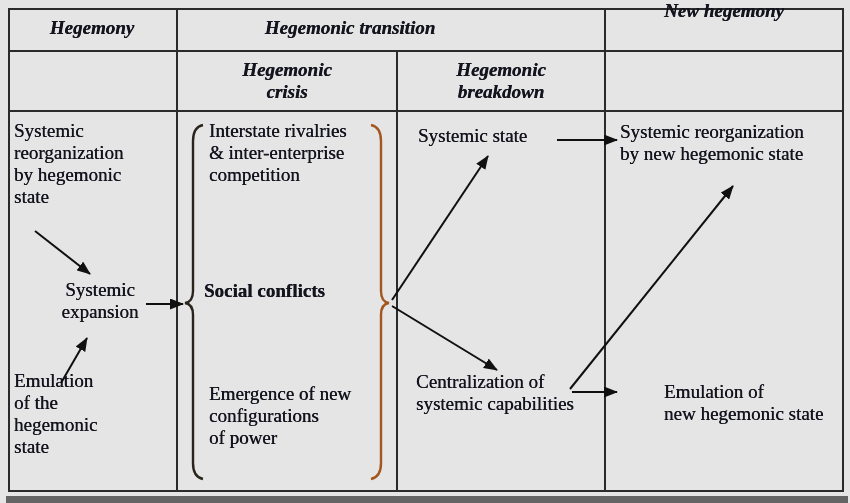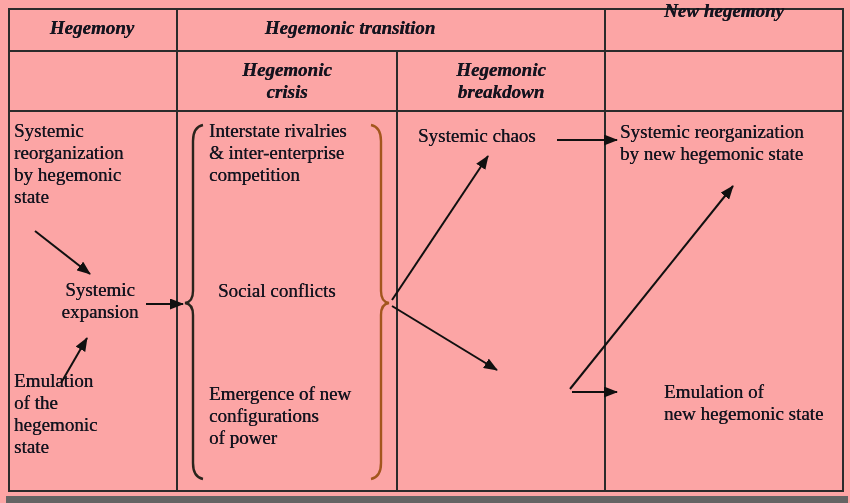--- a/index.html
+++ b/index.html
@@ -1,17 +1,17 @@
 <!DOCTYPE html>
 <html><head>
 <meta charset="utf-8">
 <style>
   html,body{margin:0;padding:0;background:#ffffff;}
   .canvas{
-    position:relative;width:850px;height:503px;background:#fca5a5;
+    position:relative;width:850px;height:503px;background:#e5e5e5;
     font-family:"Liberation Serif","DejaVu Serif",serif;color:#14141f;
     overflow:hidden;
   }
   .gline{position:absolute;background:#2b2b2b;}
   .shadow-band{position:absolute;background:#646464;}
   .txt{
     position:absolute;font-size:19px;line-height:22px;white-space:pre-line;
     text-shadow:0.3px 0 0 currentColor;
   }
   .hdr{font-weight:bold;font-style:italic;text-align:center;}
@@ -49,26 +49,28 @@
   <div class="txt" style="left:40px;top:279px;width:120px;text-align:center;">Systemic
 expansion</div>
   <div class="txt" style="left:14px;top:370px;width:160px;font-family:Liberation Serif, serif;">Emulation
 of the
 hegemonic
 state</div>
 
   <div class="txt" style="left:209px;top:120px;width:180px;">Interstate rivalries
 &amp; inter-enterprise
 competition</div>
-  <div class="txt" style="left:218px;top:280px;width:180px;">Social conflicts</div>
+  <div class="txt" style="left:204px;top:280px;width:180px;font-weight:bold;">Social conflicts</div>
   <div class="txt" style="left:209px;top:383px;width:180px;">Emergence of new
 configurations
 of power</div>
 
-  <div class="txt" style="left:418px;top:125px;width:170px;">Systemic chaos</div>
+  <div class="txt" style="left:418px;top:125px;width:170px;">Systemic state</div>
+  <div class="txt" style="left:416px;top:371px;width:180px;">Centralization of
+systemic capabilities</div>
 
   <div class="txt" style="left:620px;top:121px;width:220px;">Systemic reorganization
 by new hegemonic state</div>
   <div class="txt" style="left:620px;top:381px;width:220px;margin-left:44px;">Emulation of
 new hegemonic state</div>
 
   <svg class="overlay" width="850" height="503" viewBox="0 0 850 503">
     <defs>
       <marker id="ah" markerUnits="userSpaceOnUse" markerWidth="15" markerHeight="11" refX="13" refY="5.5" orient="auto">
         <path d="M0,0 L14,5.5 L0,11 z" fill="#101010"></path>

